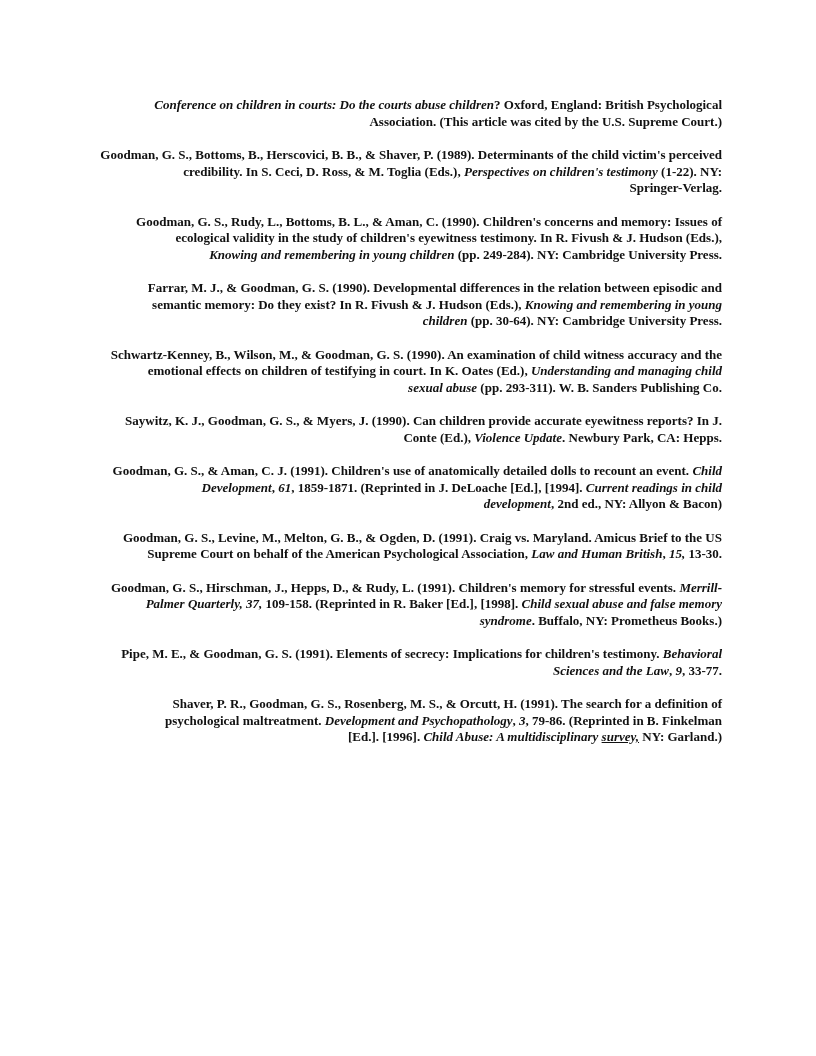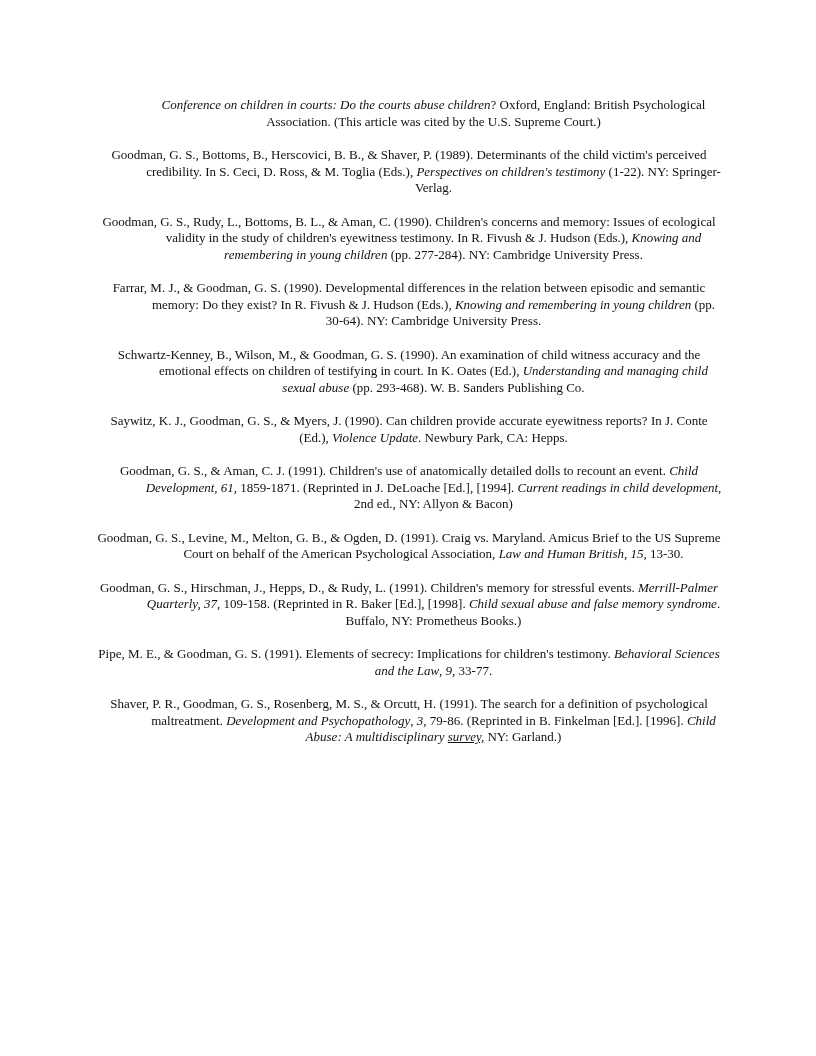--- a/index.html
+++ b/index.html
@@ -21,21 +21,22 @@
     top: 97px;
     left: 96px;
     width: 626px;
   }
   .ref {
     margin: 0 0 17px 0;
     padding-left: 49px;
     text-indent: -49px;
     font-size: 13px;
     line-height: 16.5px;
-    text-align: center;
+    text-align: right;
+    font-weight: bold;
   }
   .ref.continuation {
     text-indent: 0;
   }
   .it { font-style: italic; }
   .ul { text-decoration: underline; }
   .page-number {
     position: absolute;
     top: 938px;
     left: 0;
@@ -46,23 +47,23 @@
   }
 </style>
 </head>
 <body>
 
 <div class="page">
   <div class="content">
 
   <p class="ref continuation"><span class="it">Conference on children in courts:  Do the courts abuse children</span><span>?  Oxford, England: British Psychological Association. (This article was cited by the U.S. Supreme Court.)</span></p>
       <p class="ref"><span>Goodman, G. S., Bottoms, B., Herscovici, B. B., &amp; Shaver, P. (1989).  Determinants of the child victim's perceived credibility.  In S. Ceci, D. Ross, &amp; M. Toglia (Eds.), </span><span class="it">Perspectives on children's testimony</span><span> (1-22). NY: Springer-Verlag.</span></p>
-      <p class="ref"><span>Goodman, G. S., Rudy, L., Bottoms, B. L., &amp; Aman, C. (1990).  Children's concerns and memory:  Issues of ecological validity in the study of children's eyewitness testimony.  In R. Fivush &amp; J. Hudson (Eds.), </span><span class="it">Knowing and remembering in young children</span><span> (pp. 277-284).  NY: Cambridge University Press.</span></p>
+      <p class="ref"><span>Goodman, G. S., Rudy, L., Bottoms, B. L., &amp; Aman, C. (1990).  Children's concerns and memory:  Issues of ecological validity in the study of children's eyewitness testimony.  In R. Fivush &amp; J. Hudson (Eds.), </span><span class="it">Knowing and remembering in young children</span><span> (pp. 249-284).  NY: Cambridge University Press.</span></p>
       <p class="ref"><span>Farrar, M. J., &amp; Goodman, G. S.  (1990). Developmental differences in the relation between episodic and semantic memory:  Do they exist?  In R. Fivush &amp; J. Hudson (Eds.), </span><span class="it">Knowing and remembering in young children</span><span> (pp. 30-64).  NY: Cambridge University Press.</span></p>
-      <p class="ref"><span>Schwartz-Kenney, B., Wilson, M., &amp; Goodman, G. S.  (1990).  An examination of child witness accuracy and the emotional effects on children of testifying in court.  In K. Oates (Ed.), </span><span class="it">Understanding and managing child sexual abuse</span><span> (pp. 293-468).  W. B. Sanders Publishing Co.</span></p>
+      <p class="ref"><span>Schwartz-Kenney, B., Wilson, M., &amp; Goodman, G. S.  (1990).  An examination of child witness accuracy and the emotional effects on children of testifying in court.  In K. Oates (Ed.), </span><span class="it">Understanding and managing child sexual abuse</span><span> (pp. 293-311).  W. B. Sanders Publishing Co.</span></p>
       <p class="ref"><span>Saywitz, K. J., Goodman, G. S., &amp; Myers, J. (1990).  Can children provide accurate eyewitness reports?  In J. Conte (Ed.), </span><span class="it">Violence Update</span><span>.  Newbury Park, CA: Hepps.</span></p>
       <p class="ref"><span>Goodman, G. S., &amp; Aman, C. J.  (1991).  Children's use of anatomically detailed dolls to recount an event. </span><span class="it">Child Development</span><span>, </span><span class="it">61</span><span>, 1859-1871.  (Reprinted in J. DeLoache [Ed.], [1994]. </span><span class="it">Current readings in child development</span><span>, 2nd ed., NY: Allyon &amp; Bacon)</span></p>
       <p class="ref"><span>Goodman, G. S., Levine, M., Melton, G. B., &amp; Ogden, D. (1991).  Craig vs. Maryland.  Amicus Brief to the US Supreme Court on behalf of the American Psychological Association, </span><span class="it">Law and Human British</span><span>, </span><span class="it">15,</span><span> 13-30.</span></p>
       <p class="ref"><span>Goodman, G. S., Hirschman, J., Hepps, D., &amp; Rudy, L. (1991).  Children's memory for stressful events.  </span><span class="it">Merrill-Palmer Quarterly, 37,</span><span> 109-158. (Reprinted in R. Baker [Ed.], [1998]. </span><span class="it">Child sexual abuse and false memory syndrome</span><span>. Buffalo, NY: Prometheus Books.)</span></p>
       <p class="ref"><span>Pipe, M. E., &amp; Goodman, G. S. (1991).  Elements of secrecy:  Implications for children's testimony.  </span><span class="it">Behavioral Sciences and the Law</span><span>, </span><span class="it">9</span><span>, 33-77.</span></p>
       <p class="ref"><span>Shaver, P. R., Goodman, G. S., Rosenberg, M. S., &amp; Orcutt, H. (1991).  The search for a definition of psychological maltreatment.  </span><span class="it">Development and Psychopathology</span><span>, </span><span class="it">3</span><span>, 79-86. (Reprinted in B. Finkelman [Ed.]. [1996]. </span><span class="it">Child Abuse: A multidisciplinary </span><span class="it ul">survey,</span><span> NY: Garland.)</span></p>
     </div>
 </div>
 
 </body></html>

